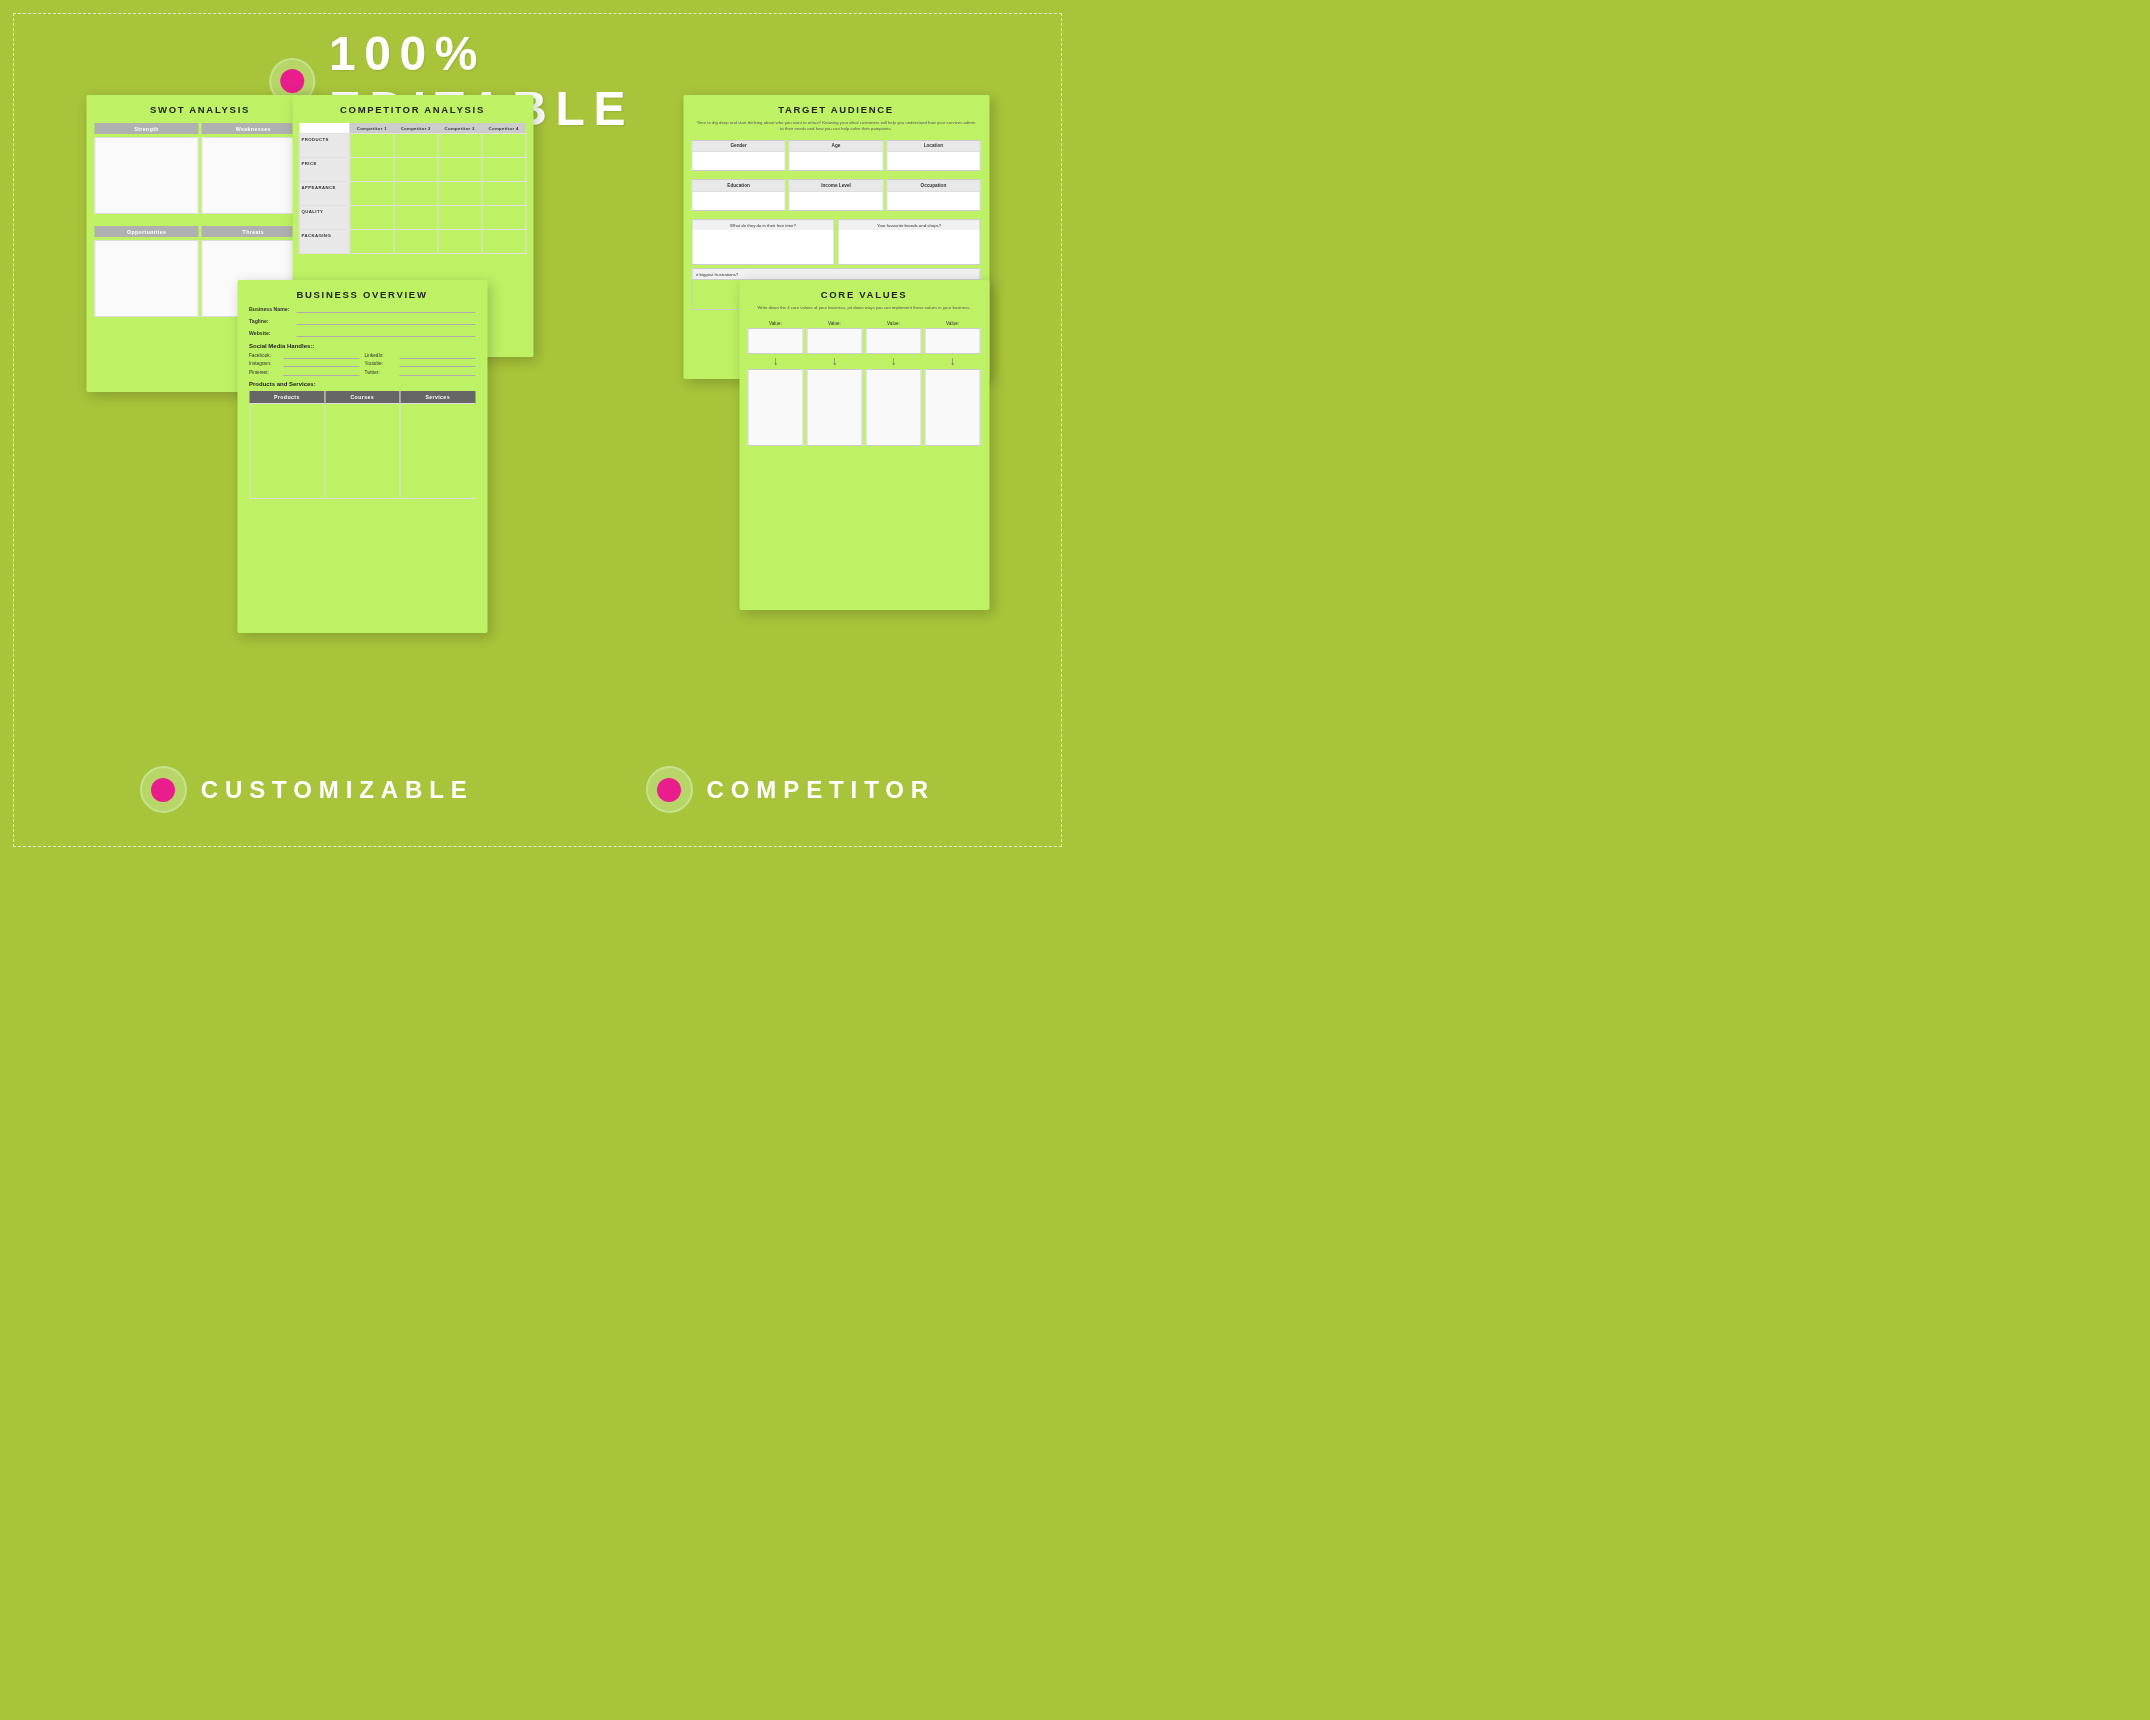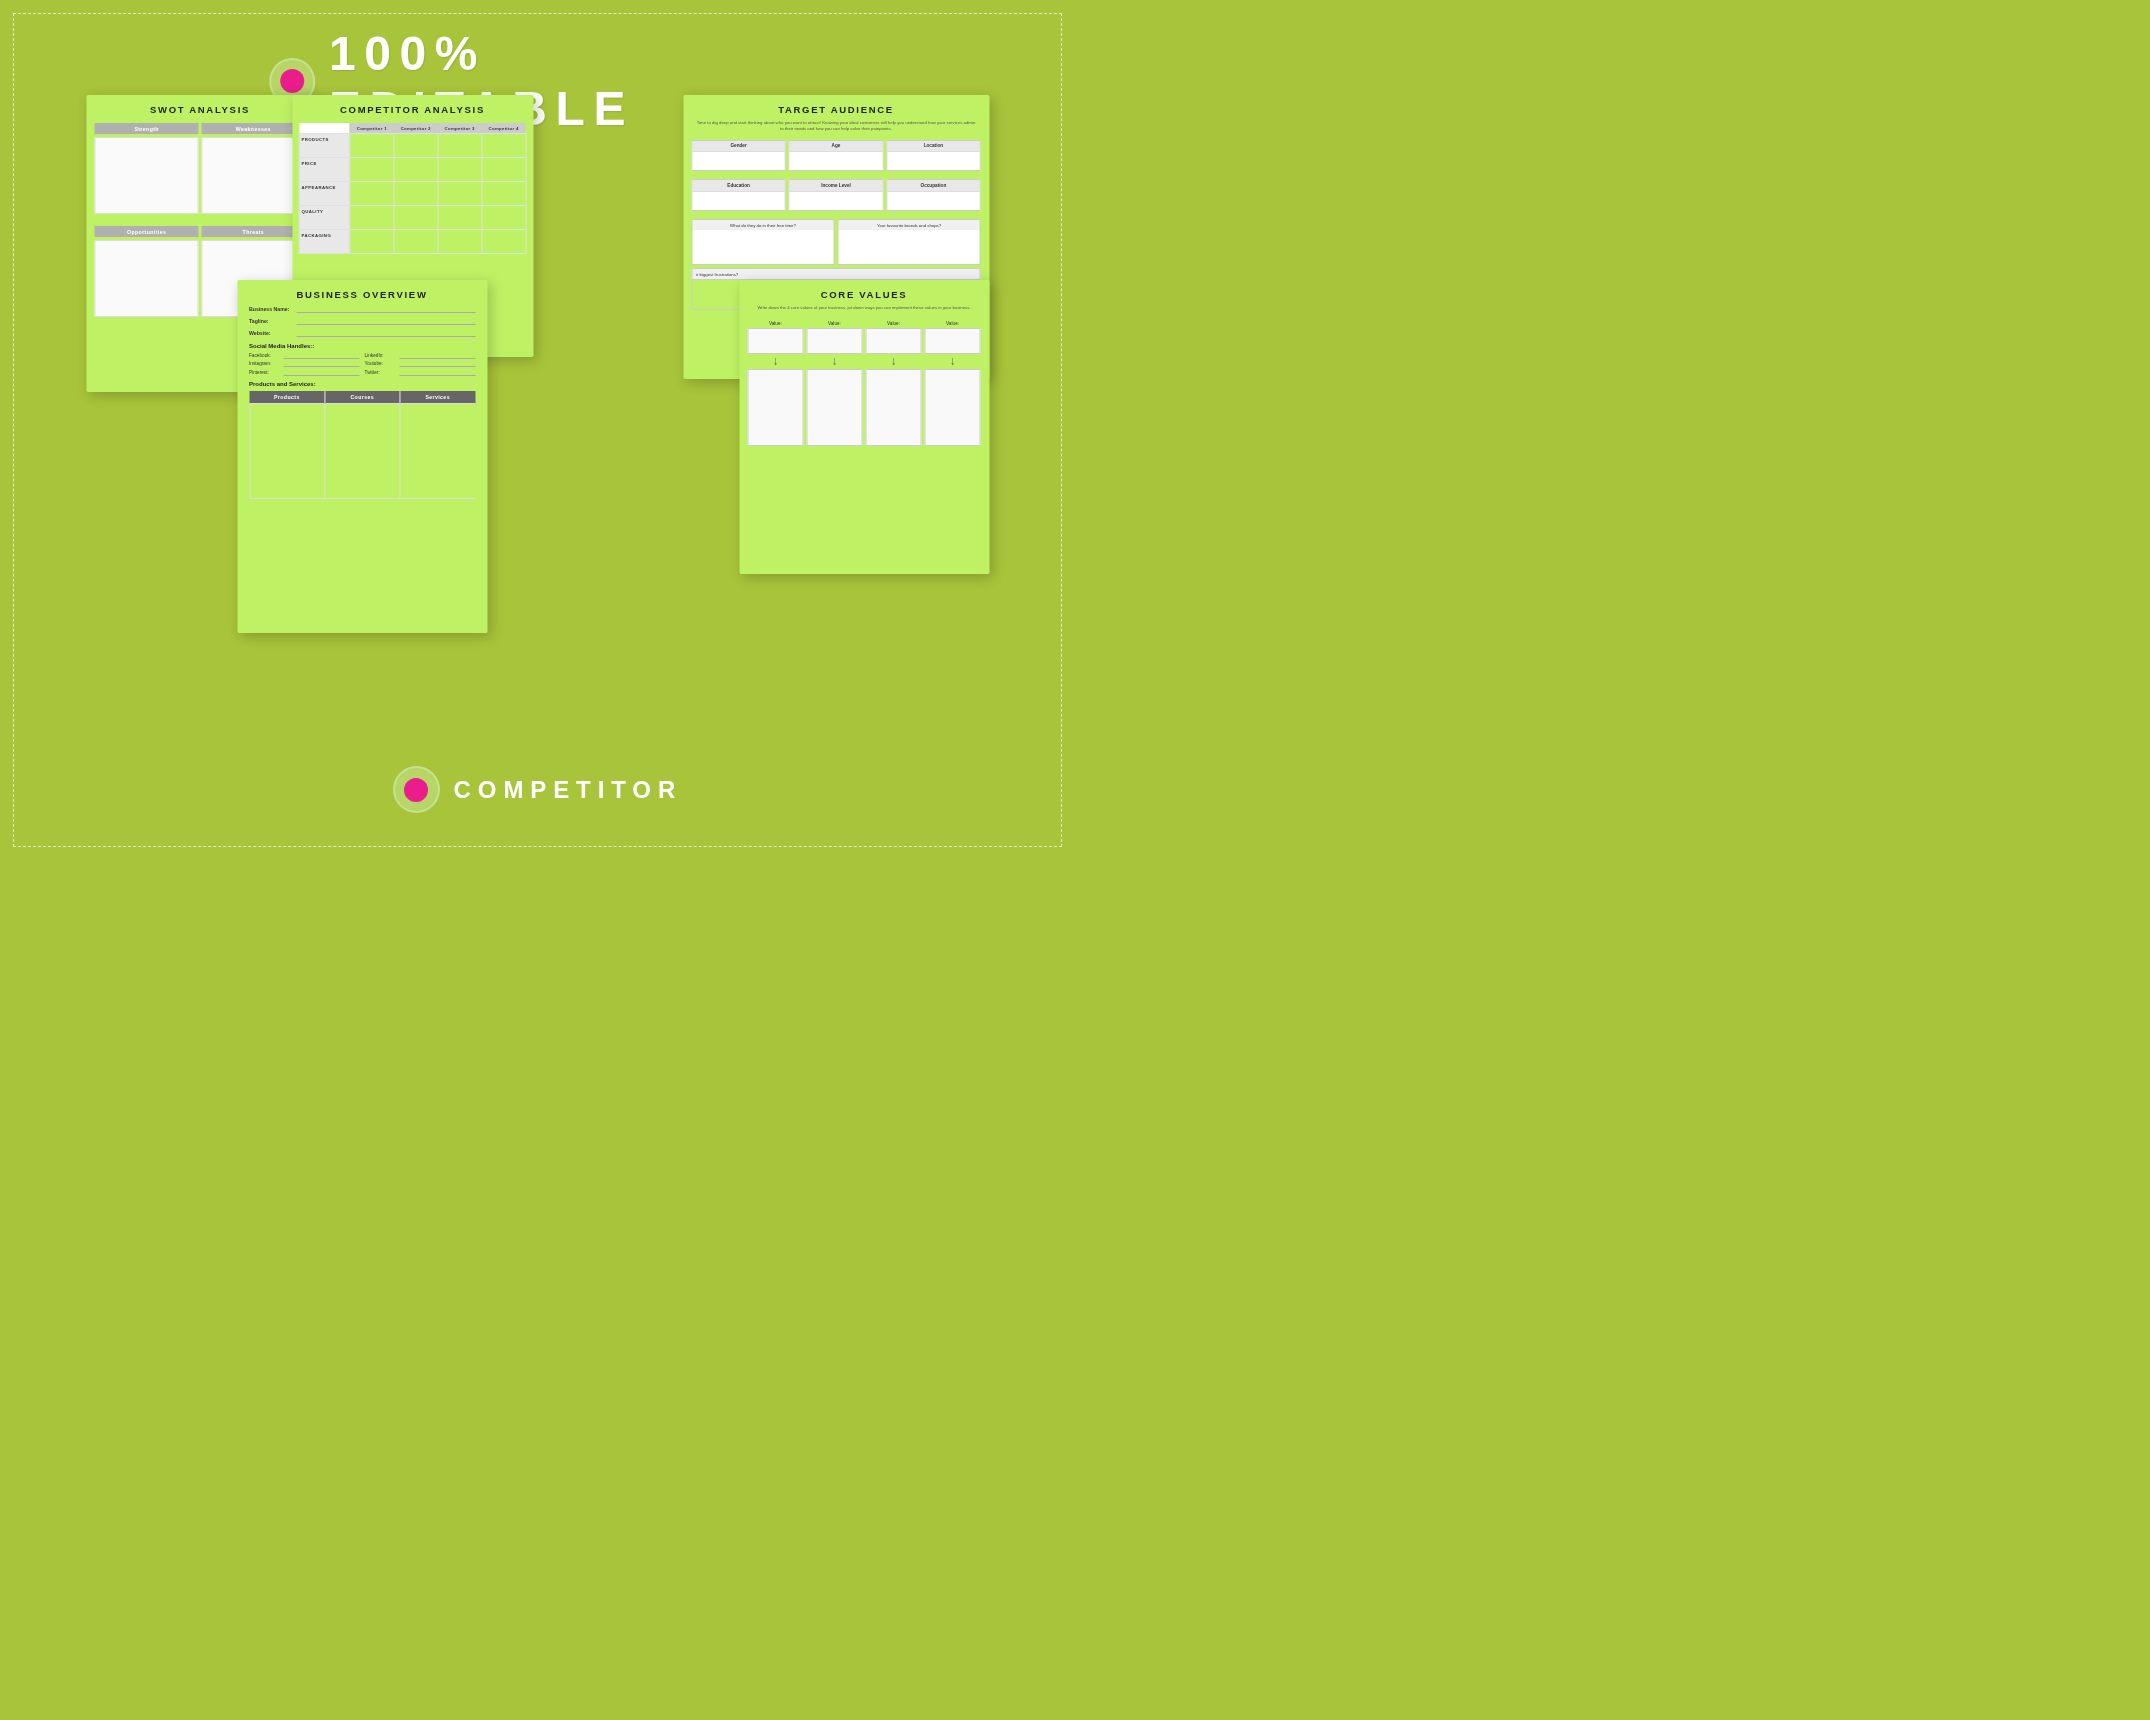--- a/index.html
+++ b/index.html
@@ -319,21 +319,21 @@
     }
     .biz-ps-col {
       border-right: 0.9px solid #ddd;
       width: 33.3%;
     }
     .biz-ps-col:last-child { border-right: none; }
 
     
     .doc-core {
       width: 250px;
-      height: 294px;
+      height: 330px;
       top: 185px;
       right: 0;
       z-index: 3;
     }
     .core-subtitle {
       font-size: 4.3px;
       text-align: center;
       color: #555;
       padding: 0 17px 6.9px;
       line-height: 1.4;
@@ -607,16 +607,22 @@
     </div>
   </div>
 
 </div>
 
 <div class="bottom-badges">
   <div class="bottom-badge">
     <div class="badge-circle">
       <div class="badge-circle-inner"></div>
     </div>
+    <span class="bottom-badge-title">CUSTOMIZABLE</span>
+  </div>
+  <div class="bottom-badge">
+    <div class="badge-circle">
+      <div class="badge-circle-inner"></div>
+    </div>
     <span class="bottom-badge-title">COMPETITOR</span>
   </div>
 </div>
 
 
 </body></html>

